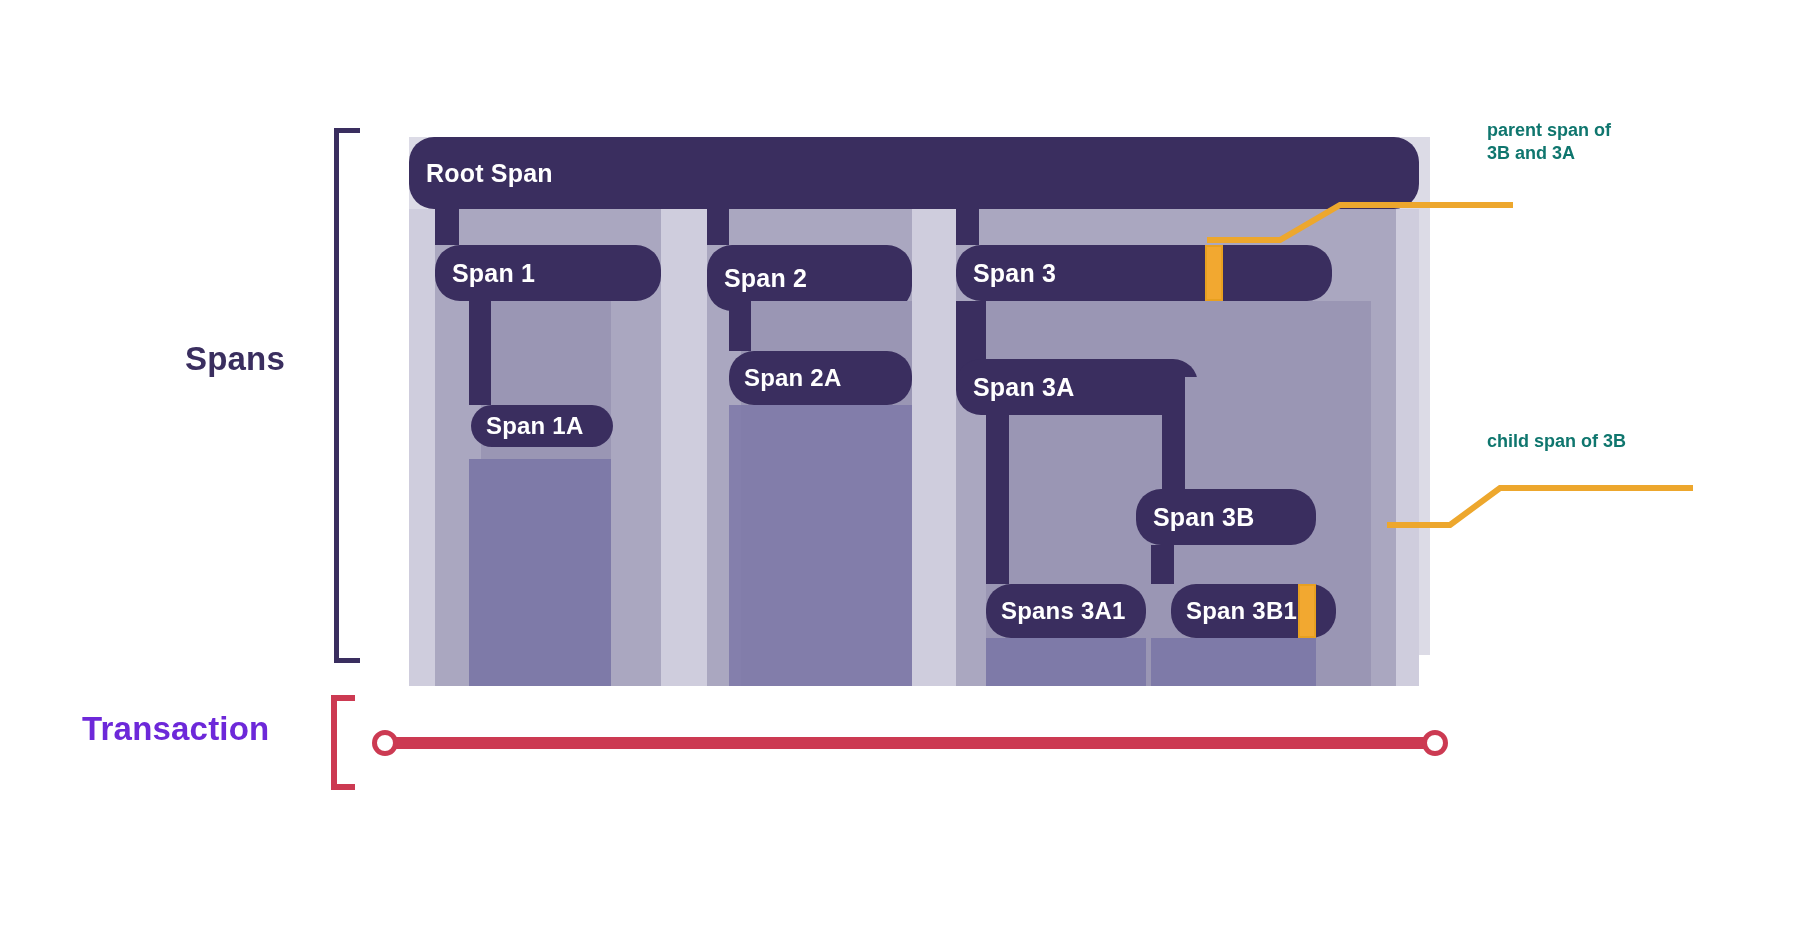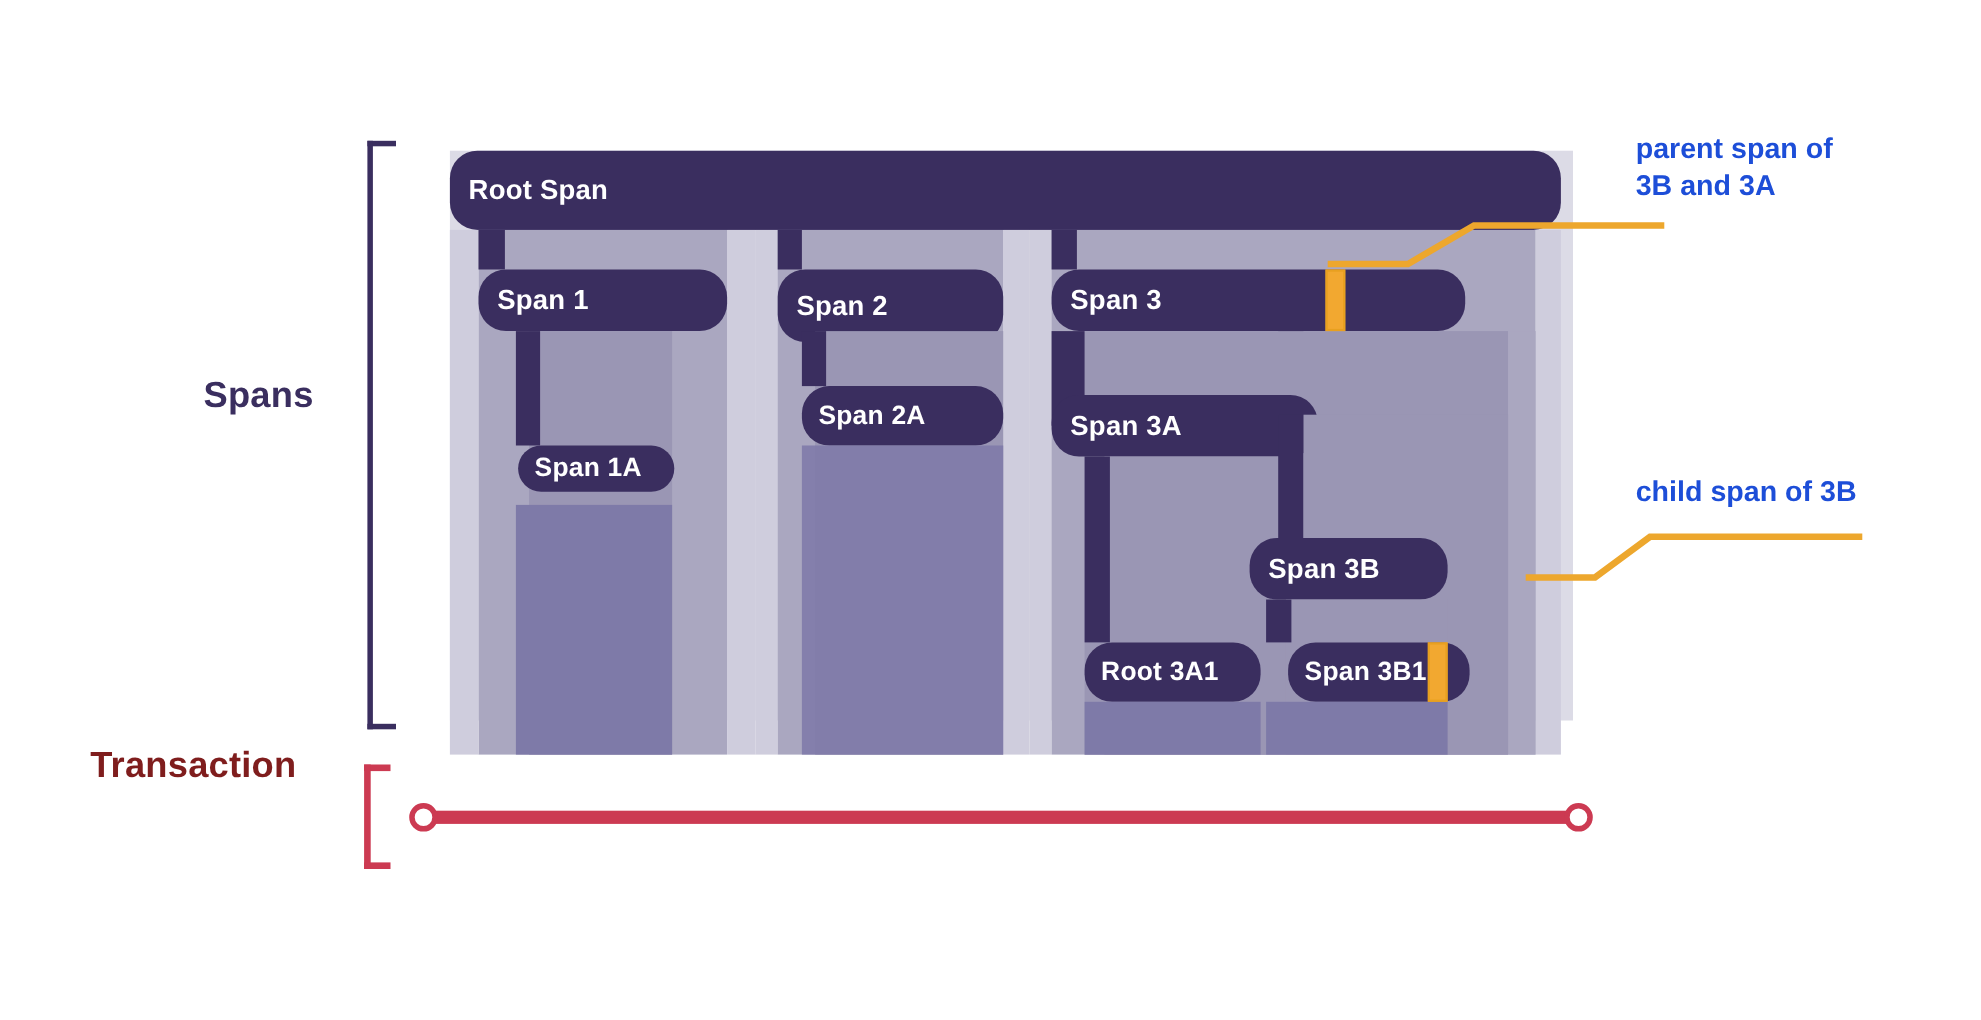--- a/index.html
+++ b/index.html
@@ -17,22 +17,22 @@
     position:absolute;
     font-weight:bold;
     letter-spacing:.2px;
     white-space:nowrap;
   }
   #spans-label{
     left:185px;top:340px;
     font-size:33px;color:#3a2e5f;
   }
   #transaction-label{
-    left:82px;top:676px;
-    font-size:33px;color:#7f1d1d;
+    left:82px;top:710px;
+    font-size:33px;color:#6d28d9;
   }
 
   
   .bracket{position:absolute;box-sizing:border-box;}
   #spans-bracket{
     left:334px;top:128px;width:26px;height:535px;
     border-left:5px solid #3a2e5f;
     border-top:5px solid #3a2e5f;
     border-bottom:5px solid #3a2e5f;
   }
@@ -84,22 +84,22 @@
   .marker{
     position:absolute;
     background:#f2a830;
     border:2px solid #e8a020;
     box-sizing:border-box;
   }
 
   
   .callout-text{
     position:absolute;
-    color:#1d4ed8;
-    font-size:26px;
+    color:#0f766e;
+    font-size:18px;
     font-weight:bold;
     line-height:1.28;
     white-space:pre-line;
   }
   #callout-1-text{left:1487px;top:119px;}
   #callout-2-text{left:1487px;top:430px;}
   .leader{position:absolute;overflow:visible;}
 
   
   #transaction-line{
@@ -188,21 +188,21 @@
     <div class="box lvl1" style="left:962px;top:164px;width:25px;height:385px;"></div>
 
     <div class="stem" style="left:547px;top:164px;width:30px;height:86px;"></div>
 
     <div class="bar" id="bar-span3a" style="left:547px;top:222px;width:242px;height:56px;">Span 3A</div>
 
     <div class="box lvl2" style="left:595px;top:278px;width:194px;height:271px;"></div>
 
     <div class="stem" style="left:577px;top:278px;width:23px;height:169px;"></div>
 
-    <div class="bar small" id="bar-span3a1" style="left:577px;top:447px;width:160px;height:54px;">Root 3A1</div>
+    <div class="bar small" id="bar-span3a1" style="left:577px;top:447px;width:160px;height:54px;">Spans 3A1</div>
 
     <div class="box lvl3" style="left:577px;top:501px;width:160px;height:48px;"></div>
 
     <div class="stem" style="left:753px;top:240px;width:23px;height:130px;"></div>
 
     <div class="box lvl2" style="left:776px;top:240px;width:186px;height:309px;"></div>
 
     <div class="bar" id="bar-span3b" style="left:727px;top:352px;width:180px;height:56px;text-align:center;">Span 3B</div>
 
     <div class="box lvl2" style="left:760px;top:408px;width:147px;height:141px;"></div>

